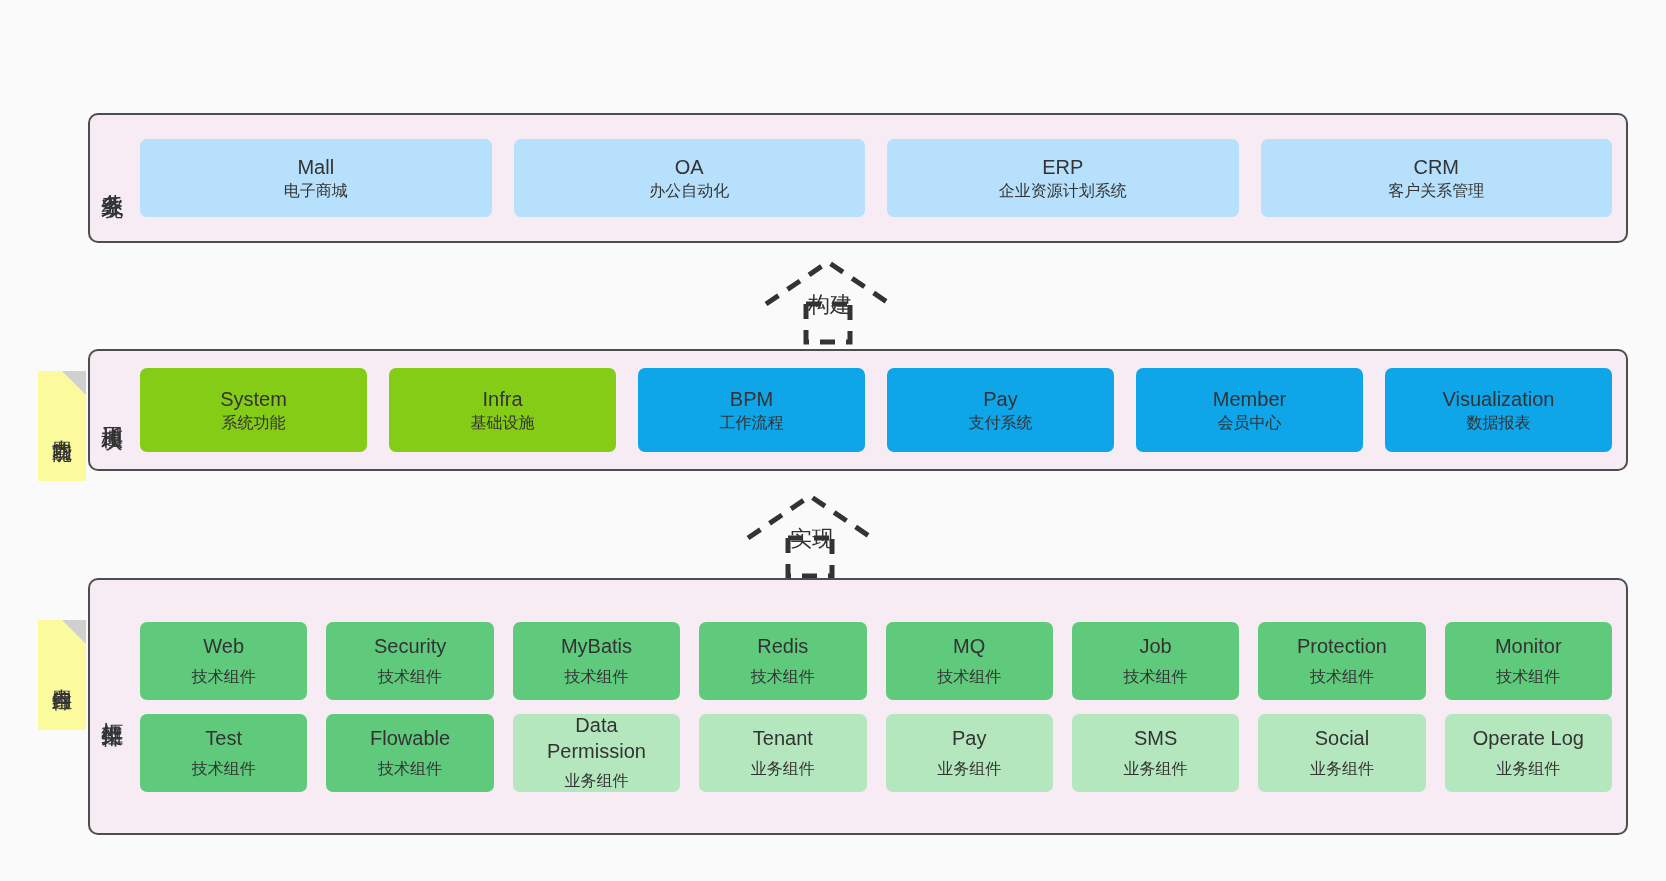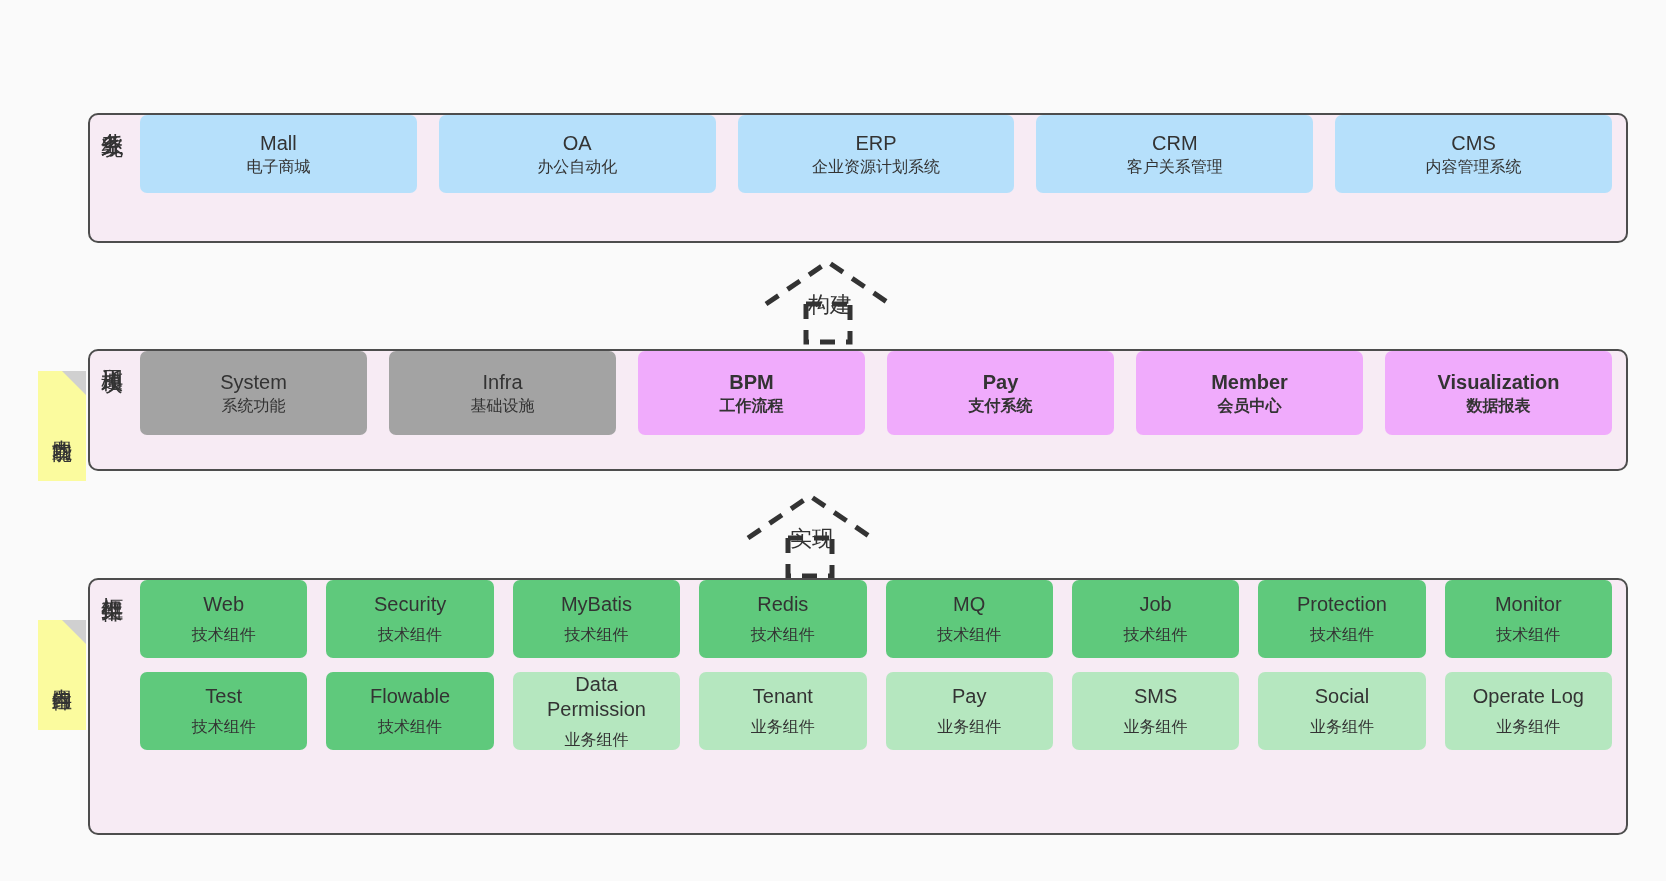--- a/index.html
+++ b/index.html
@@ -14,21 +14,21 @@
   #canvas{position:absolute;left:0;top:0;width:1666px;height:881px;}
 
   
   .layer{
     position:absolute;
     background:#F7EBF4;
     border:2px solid #4D4D4D;
     border-radius:10px;
     box-sizing:border-box;
     display:flex;
-    align-items:flex-start;
+    align-items:center;
   }
   .layer-title{
     width:44px;
     flex:0 0 44px;
     display:flex;
     align-items:center;
     justify-content:center;
     font-size:22px;
     line-height:1.12;
     color:#333333;
@@ -65,22 +65,22 @@
     box-sizing:border-box;
     padding:4px 6px;
     line-height:1.28;
     color:#333333;
     user-select:none;
   }
   .card .ctitle{font-size:20px;}
   .card .csub{font-size:16px;}
 
   .c-blue       {background:#B6E0FB;}
-  .c-red        {background:#a3a3a3;}
-  .c-pink       {background:#f0abfc;font-weight:bold;}
+  .c-red        {background:#84cc16;}
+  .c-pink       {background:#0ea5e9;}
   .c-green      {background:#5FC97C;}
   .c-lightgreen {background:#B5E7BF;}
 
   
   .row-biz   .card{height:78px;}
   .row-mod   .card{height:84px;}
   .row-fw    .card{height:78px;gap:7px;}
 
   
   .note{
@@ -146,24 +146,20 @@
         <div class="card c-blue">
           <div class="ctitle">ERP</div>
           <div class="csub">企业资源计划系统</div>
         </div>
 
         <div class="card c-blue">
           <div class="ctitle">CRM</div>
           <div class="csub">客户关系管理</div>
         </div>
 
-        <div class="card c-blue">
-          <div class="ctitle">CMS</div>
-          <div class="csub">内容管理系统</div>
-        </div>
 
 
       </div>
     </div>
   </div>
 
   <div class="arrow" style="left:758px;top:256px;">
     <svg width="140" height="90" viewBox="0 0 140 90">
       <path d="M 8 48 L 70 6 L 132 48" fill="none" stroke="#333333" stroke-width="5" stroke-dasharray="15,11" stroke-linecap="butt"></path>
       <path d="M 48 48 L 48 86 L 92 86 L 92 48" fill="none" stroke="#333333" stroke-width="5" stroke-dasharray="15,11" stroke-linecap="butt"></path>

